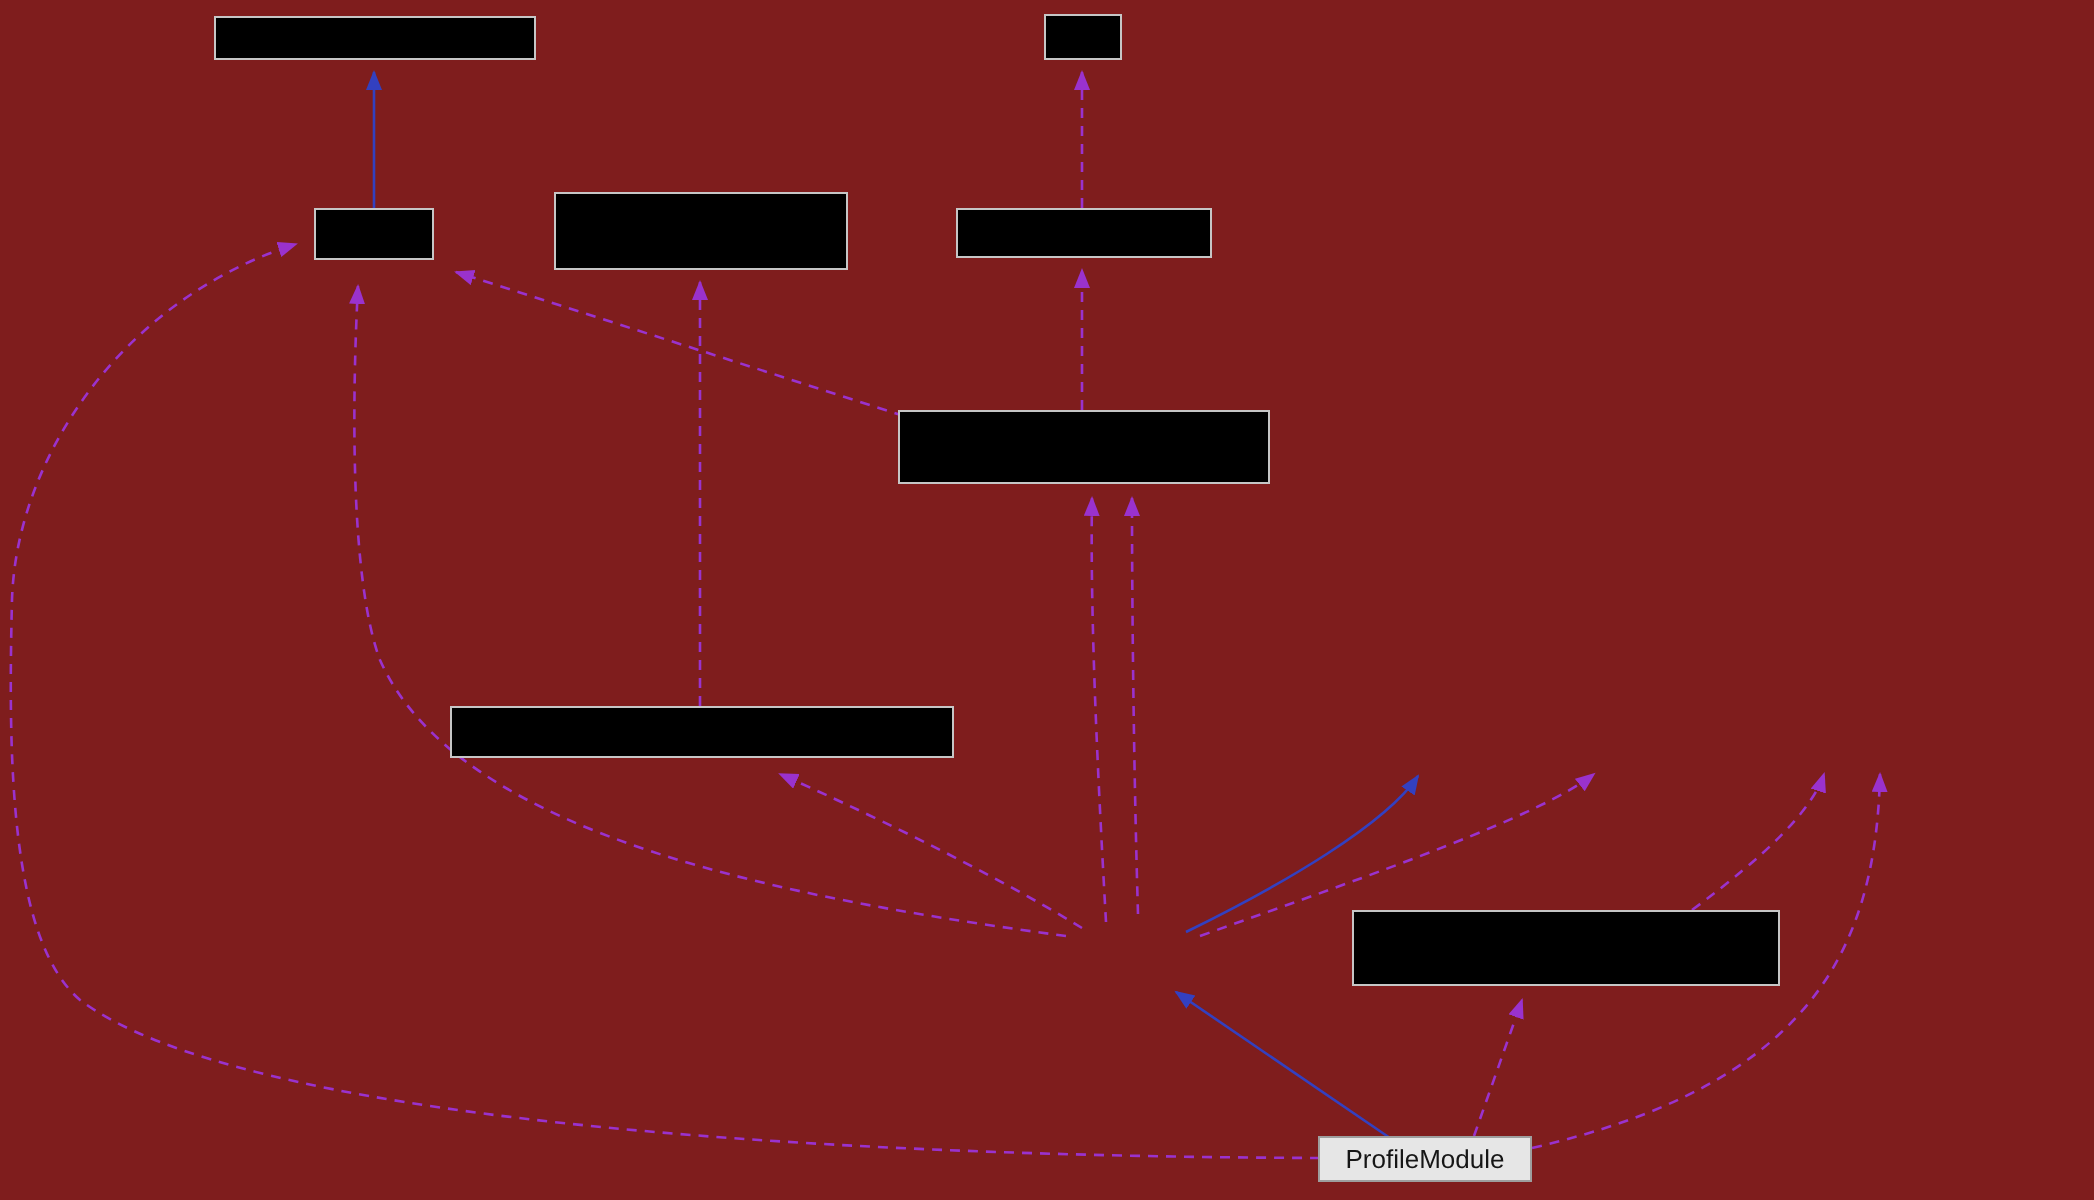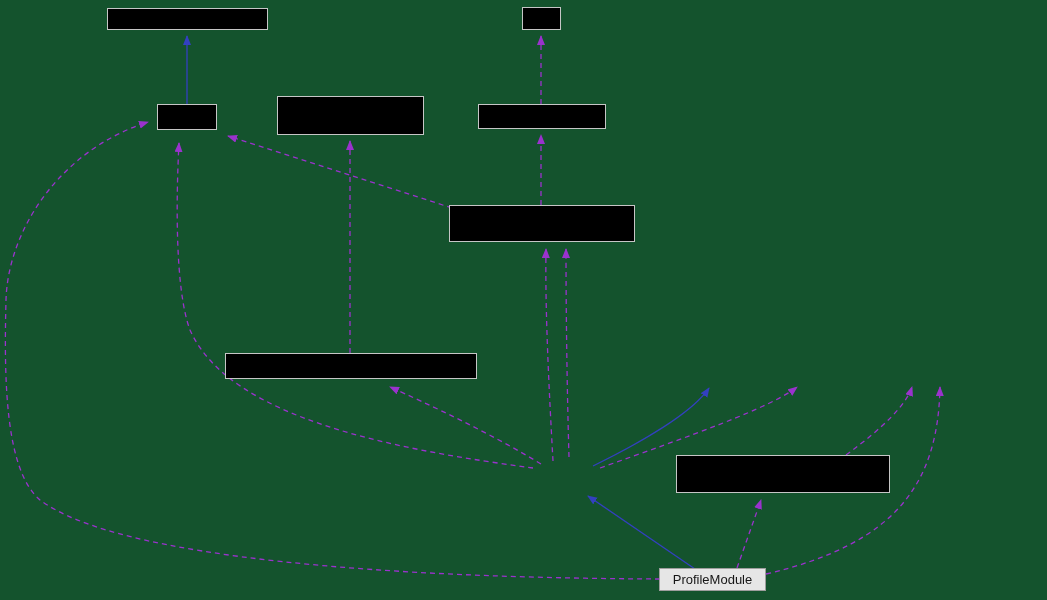--- a/index.html
+++ b/index.html
@@ -25,21 +25,21 @@
     justify-content:center;
     font-size:13px;
     line-height:1;
     cursor:pointer;
     white-space:nowrap;
   }
 </style>
 </head>
 <body>
 
-<div id="stage" style="background: #14532d;">
+<div id="stage" style="background: #7f1d1d;">
   <svg id="edge-layer" viewBox="0 0 1047 600" xmlns="http://www.w3.org/2000/svg">
     <defs>
       <marker id="arrow-collab" markerUnits="userSpaceOnUse" markerWidth="11" markerHeight="9" refX="9" refY="4" orient="auto">
         <path id="arrow-collab-shape" d="M0,0 L10,4 L0,8 z" fill="#9a32cd"></path>
       </marker>
       <marker id="arrow-inherit" markerUnits="userSpaceOnUse" markerWidth="11" markerHeight="9" refX="9" refY="4" orient="auto">
         <path id="arrow-inherit-shape" d="M0,0 L10,4 L0,8 z" fill="#3340c0"></path>
       </marker>
     </defs>
   <path d="M 187 104 L 187 36" fill="none" stroke="#3340c0" stroke-width="1.3" marker-end="url(#arrow-inherit)"></path>

